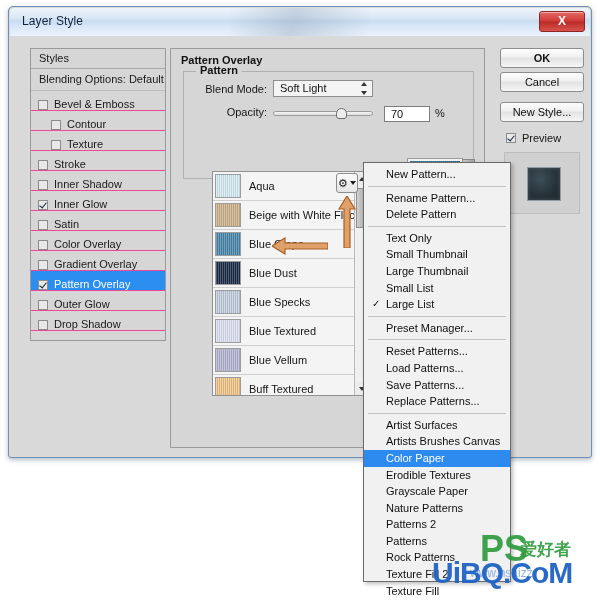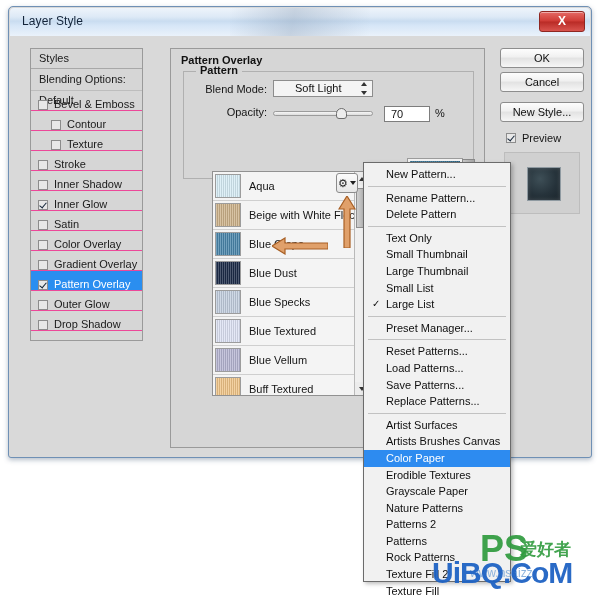--- a/index.html
+++ b/index.html
@@ -50,21 +50,21 @@
 
   .client {
     position: absolute; left: 1px; top: 29px; right: 1px; bottom: 1px;
     background: #d9d9d9;
     border-radius: 0 0 3px 3px;
   }
 
   
   .styles-panel {
     position: absolute; left: 20px; top: 12px;
-    width: 113px; height: 293px;
+    width: 136px; height: 293px;
     background: #d6d6d6;
     border: 1px solid #9a9a9a;
     box-sizing: border-box;
   }
   .styles-header {
     height: 19px; line-height: 19px;
     padding-left: 8px;
     font-size: 11px; color: #1a1a1a;
     border-bottom: 1px solid #a8a8a8;
     background: #d6d6d6;
@@ -126,21 +126,21 @@
   .lbl {
     position: absolute; font-size: 11px; color: #151515; text-align: right;
   }
 
   .combo {
     position: absolute;
     background: #f4f4f4;
     border: 1px solid #8d8d8d;
     box-sizing: border-box;
     font-size: 11px; color: #111;
-    line-height: 15px; padding-left: 21px;
+    line-height: 15px; padding-left: 6px;
     cursor: pointer;
   }
   .combo .spin {
     position: absolute; right: 4px; top: 1px;
     width: 8px; height: 13px;
     display: flex; flex-direction: column; justify-content: space-between; align-items: center;
   }
   .tri-up { width:0;height:0;border-left:3px solid transparent;border-right:3px solid transparent;border-bottom:4px solid #333; }
   .tri-dn { width:0;height:0;border-left:3px solid transparent;border-right:3px solid transparent;border-top:4px solid #333; }
 
@@ -472,21 +472,21 @@
         <div class="lbl" style="left:20px; top:133px; width:76px;">Pattern:</div>
         <div class="pattern-swatch"></div>
         <div class="swatch-drop">
           <span class="tri-dn"></span>
         </div>
         <div class="small-icon-btn"></div>
 
       </div>
 
       <div class="right-col">
-        <div class="btn r-btn" style="top:0px;">OK</div>
+        <div class="btn r-btn" style="top:0px;font-weight:bold;">OK</div>
         <div class="btn r-btn" style="top:24px;">Cancel</div>
         <div class="btn r-btn" style="top:54px;">New Style...</div>
 
         <div class="preview-row">
           <span class="cbox checked"></span>
           <span>Preview</span>
         </div>
 
         <div class="preview-box">
           <div class="preview-chip"></div>

